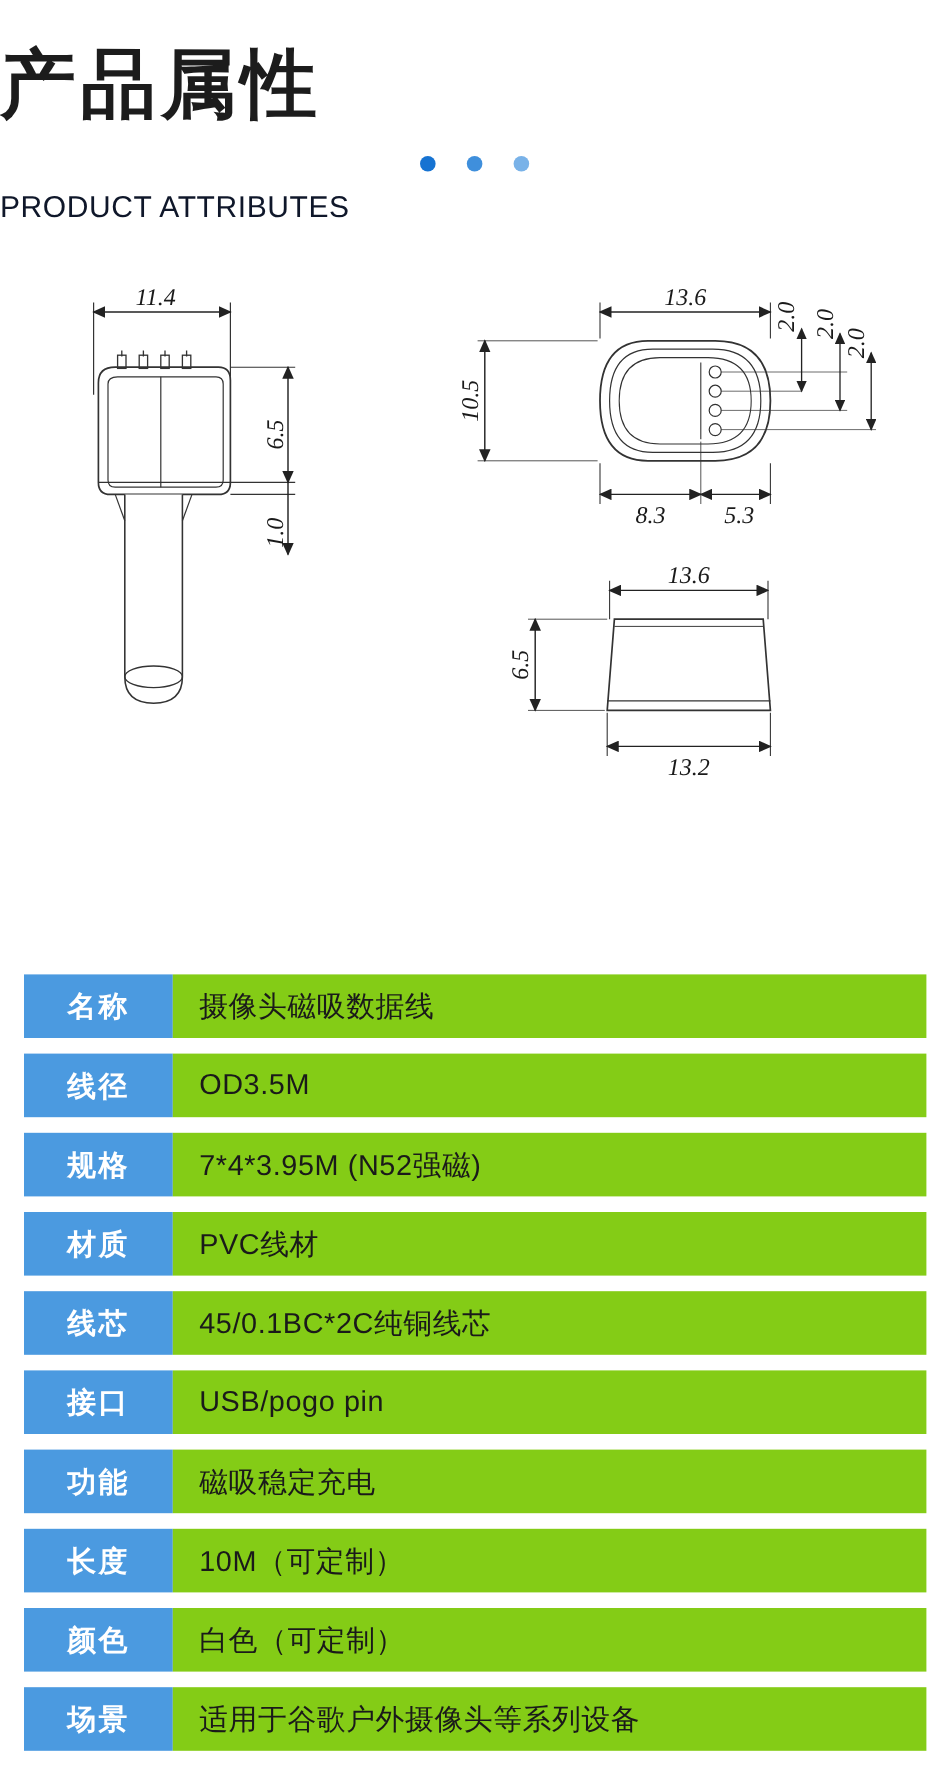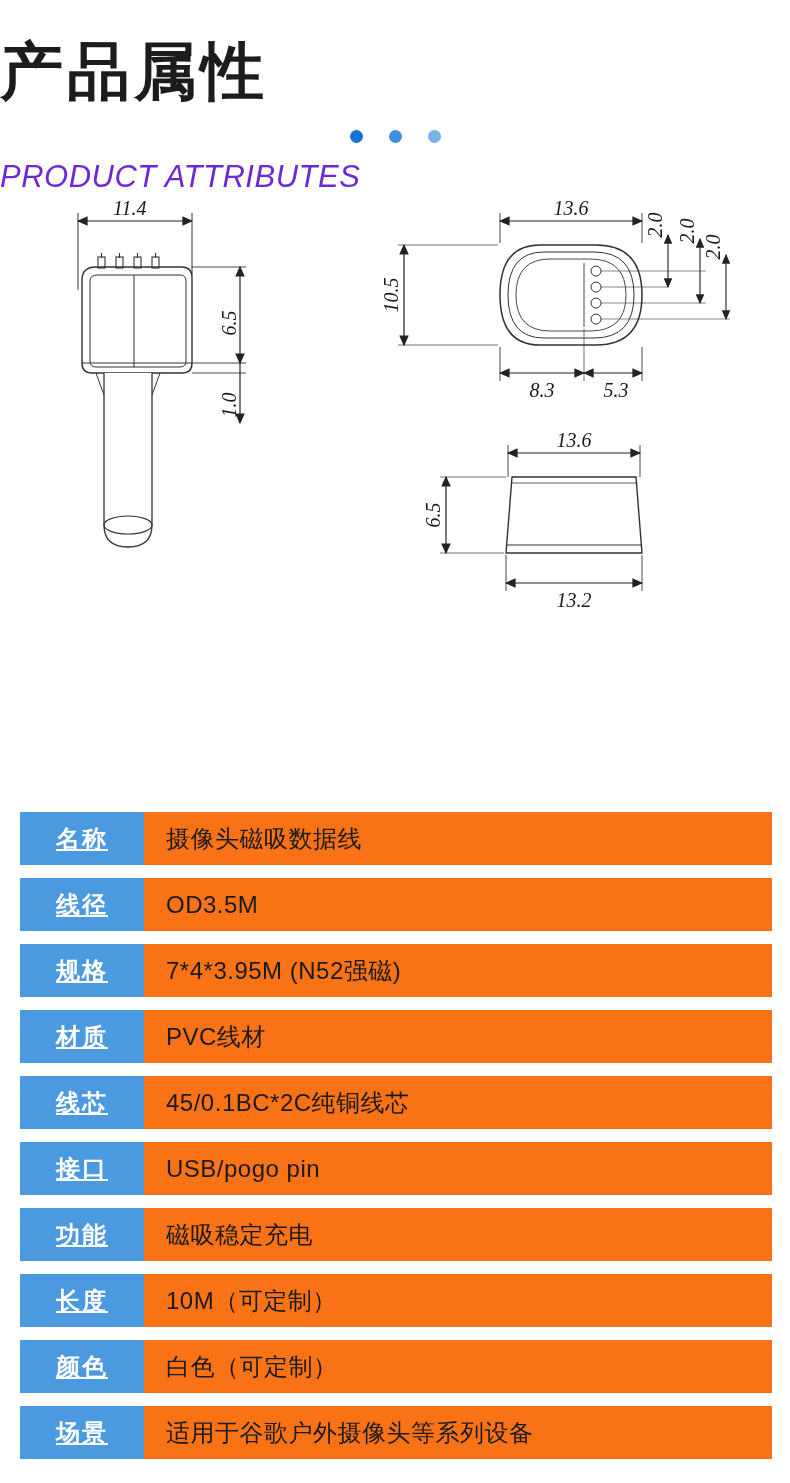--- a/index.html
+++ b/index.html
@@ -43,31 +43,31 @@
   .dot {
     width: 13px;
     height: 13px;
     border-radius: 50%;
   }
   .dot.d1 { background: #1673d2; }
   .dot.d2 { background: #3f8fdc; }
   .dot.d3 { background: #79b2e8; }
   .title-en {
     margin-top: 16px;
-    font-size: 31px;
+    font-size: 25px;
     letter-spacing: 0.5px;
-    color: #6d28d9;
-    font-style: italic;
+    color: #0f172a;
   }
 
   
   .drawing {
     position: relative;
     width: 790px;
     height: 480px;
+    margin-top: 46px;
   }
   .drawing svg {
     display: block;
   }
   .table-wrap {
     position: absolute;
     left: 20px;
     top: 812px;
     width: 752px;
   }
@@ -81,25 +81,24 @@
     width: 124px;
     min-width: 124px;
     background: #4b9ae0;
     color: #ffffff;
     font-size: 24px;
     font-weight: bold;
     display: flex;
     align-items: center;
     justify-content: center;
     letter-spacing: 2px;
-    text-decoration: underline;
   }
   .spec-value {
     flex: 1;
-    background: #f97316;
+    background: #84cc16;
     color: #1a1a1a;
     font-size: 24px;
     display: flex;
     align-items: center;
     padding-left: 22px;
     letter-spacing: 0.5px;
   }
 </style>
 </head>
 <body>

